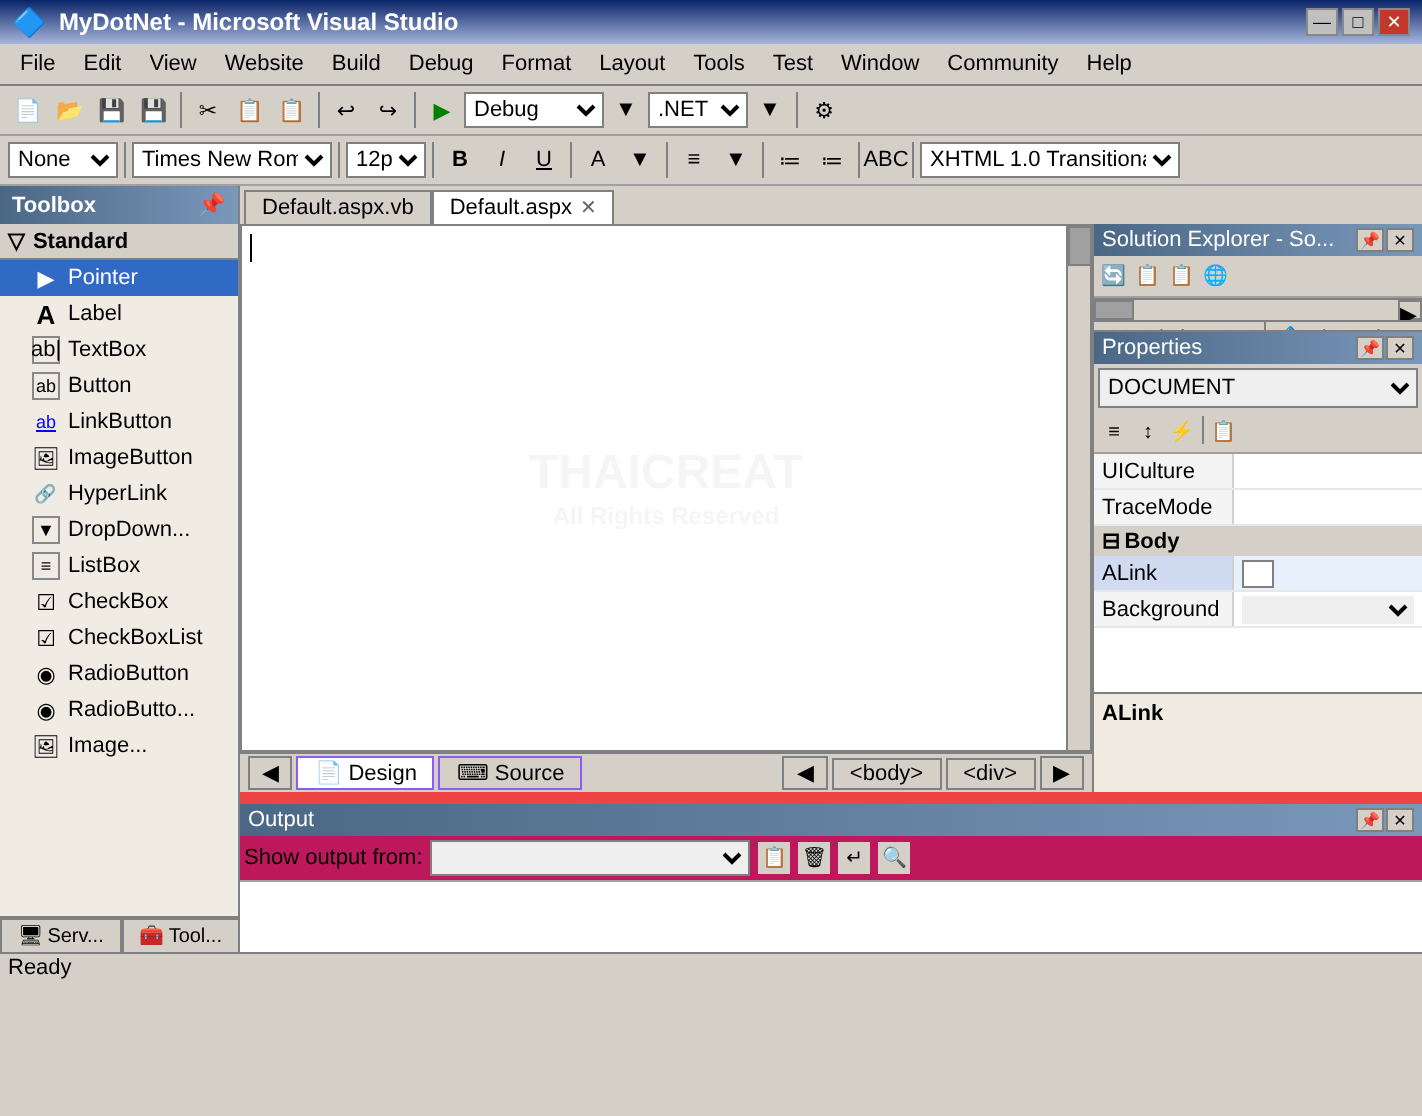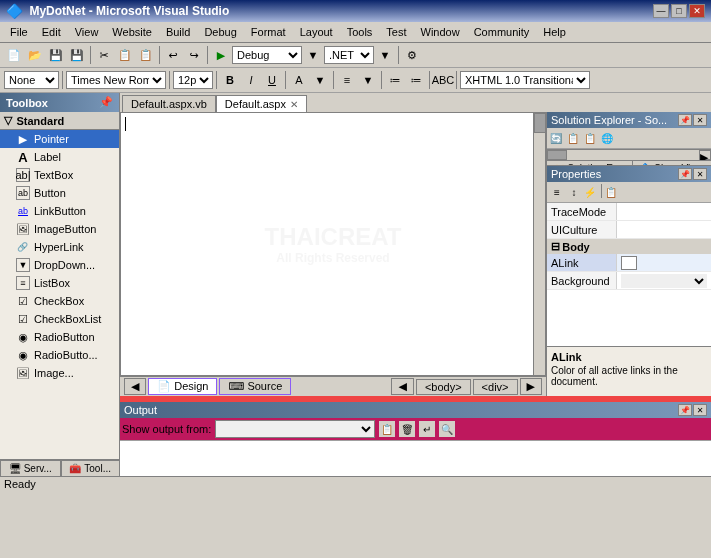--- a/index.html
+++ b/index.html
@@ -367,34 +367,39 @@
           </div>
 
           <div id="properties-panel">
             <div id="prop-header">
               <span>Properties</span>
               <div style="display:flex;gap:1px;">
                 <div class="panel-ctrl-btn">📌</div>
                 <div class="panel-ctrl-btn">✕</div>
               </div>
             </div>
+            <div id="prop-dropdown">
+              <select style="width:100%;font-size:11px;height:20px;border:1px solid #808080;">
+                <option>DOCUMENT</option>
+              </select>
+            </div>
             <div id="prop-toolbar">
               <div class="toolbar-btn" style="width:16px;height:16px;font-size:10px;">≡</div>
               <div class="toolbar-btn" style="width:16px;height:16px;font-size:10px;">↕</div>
               <div class="toolbar-btn" style="width:16px;height:16px;font-size:10px;">⚡</div>
               <div class="toolbar-sep" style="width:1px;height:14px;background:#808080;margin:0 1px;"></div>
               <div class="toolbar-btn" style="width:16px;height:16px;font-size:10px;">📋</div>
             </div>
             <div id="prop-content">
               <div class="prop-row">
+                <div class="prop-name">UICulture</div>
+                <div class="prop-value"></div>
+              </div>
+              <div class="prop-row">
                 <div class="prop-name">TraceMode</div>
-                <div class="prop-value"></div>
-              </div>
-              <div class="prop-row">
-                <div class="prop-name">UICulture</div>
                 <div class="prop-value"></div>
               </div>
               <div class="prop-section">
                 <span>⊟</span>
                 <span>Body</span>
               </div>
               <div class="prop-row" style="background:#e8f0fb;">
                 <div class="prop-name" style="background:#d0daf0;">ALink</div>
                 <div class="prop-value">
                   <div style="width:16px;height:14px;background:white;border:1px solid #808080;"></div>
@@ -404,21 +409,20 @@
                 <div class="prop-name">Background</div>
                 <div class="prop-value">
                   <select style="width:100%;border:none;font-size:11px;">
                     <option></option>
                   </select>
                 </div>
               </div>
             </div>
             <div id="prop-desc">
               <div style="font-weight:bold;font-size:11px;">ALink</div>
-              <div style="font-size:10px;margin-top:2px;">Color of all active links in the document.</div>
             </div>
           </div>
         </div>
       </div>
     </div>
 
     <div id="output-panel">
       <div id="output-header">
         <span>Output</span>
         <div style="display:flex;gap:1px;">

